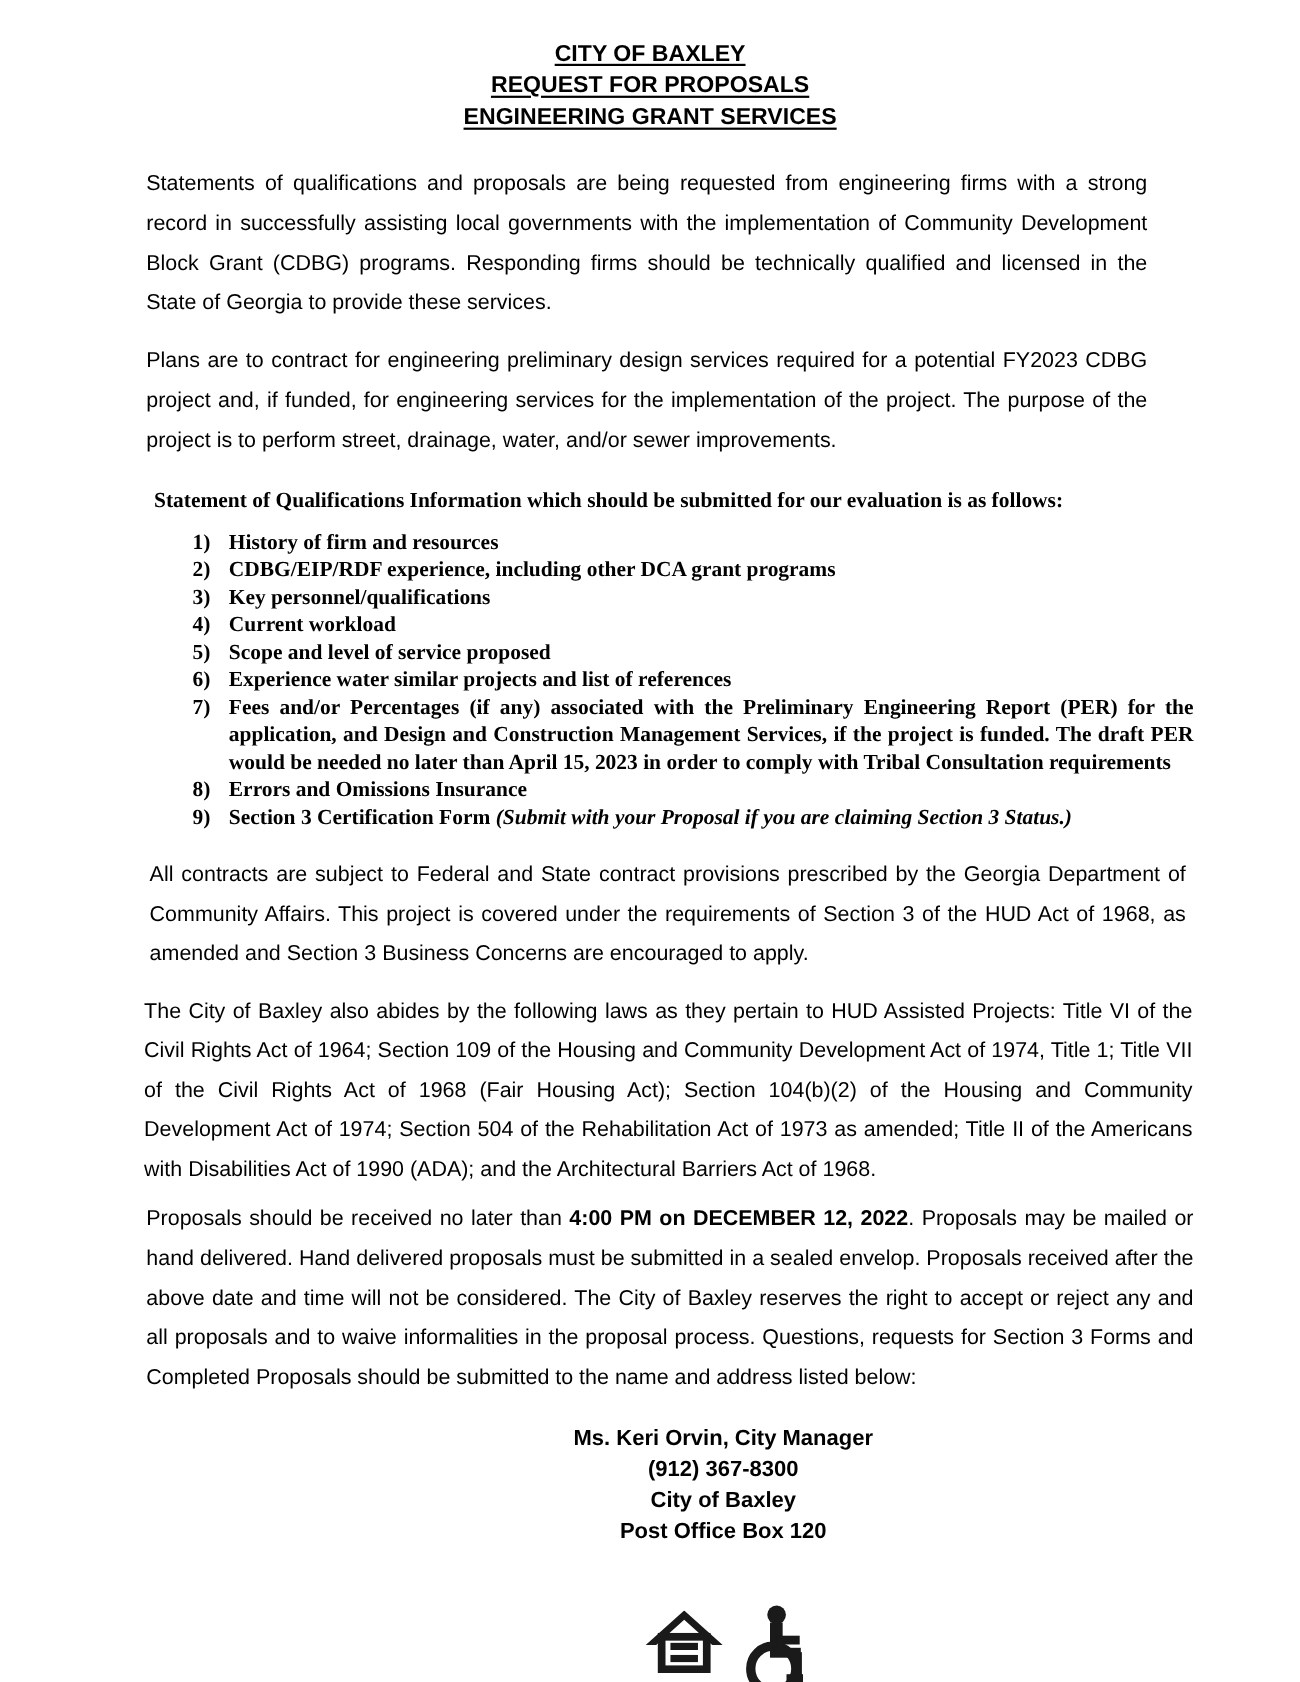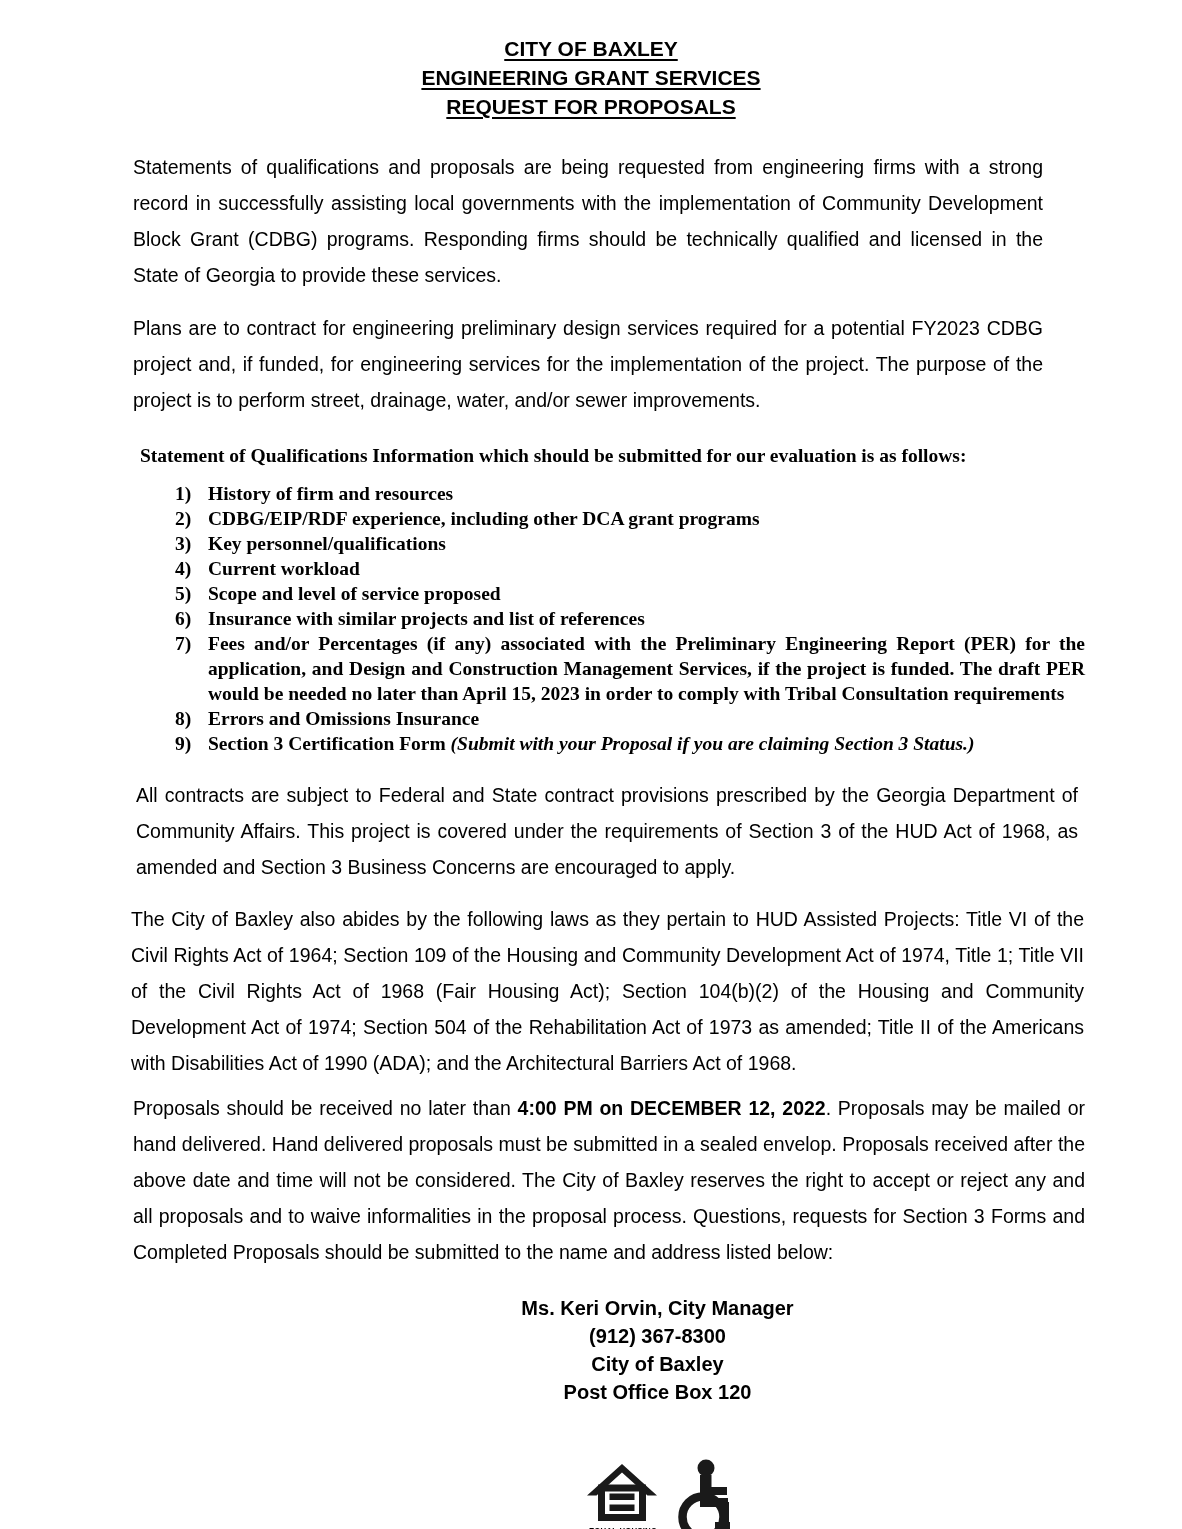--- a/index.html
+++ b/index.html
@@ -86,22 +86,22 @@
   }
   .wheelchair { margin-top: -5px; }
 </style>
 </head>
 <body>
 
 <div class="page">
 
   <header class="title-block">
     <div class="title-line">CITY OF BAXLEY</div>
+    <div class="title-line">REQUEST FOR PROPOSALS</div>
     <div class="title-line">ENGINEERING GRANT SERVICES</div>
-    <div class="title-line">REQUEST FOR PROPOSALS</div>
   </header>
 
   <p class="body p1">Statements of qualifications and proposals are being requested from engineering  firms with a strong record in successfully assisting local governments with the implementation of Community Development Block Grant (CDBG) programs.  Responding firms should be technically qualified and licensed in the State of Georgia to provide these services.</p>
 
   <p class="body p2">Plans are to contract for engineering preliminary design services required for a potential FY2023 CDBG project and, if funded, for engineering services for the implementation of the project. The purpose of the project is to perform street, drainage, water, and/or sewer improvements.</p>
 
   <h2 class="qual-heading">Statement of Qualifications Information which should be submitted for our evaluation is as follows:</h2>
 
   <ol class="qual-list">
     <li class="qual-item">
@@ -119,21 +119,21 @@
     <li class="qual-item">
       <span class="num">4)</span>
       <span class="txt">Current workload</span>
     </li>
     <li class="qual-item">
       <span class="num">5)</span>
       <span class="txt">Scope and level of service proposed</span>
     </li>
     <li class="qual-item">
       <span class="num">6)</span>
-      <span class="txt">Insurance with similar projects and list of references</span>
+      <span class="txt">Experience water similar projects and list of references</span>
     </li>
     <li class="qual-item">
       <span class="num">7)</span>
       <span class="txt">Fees and/or Percentages (if any) associated with the Preliminary Engineering Report (PER) for the application, and Design and Construction Management Services, if the project is funded.  The draft PER would be needed no later than April 15, 2023 in order to comply with Tribal Consultation requirements</span>
     </li>
     <li class="qual-item">
       <span class="num">8)</span>
       <span class="txt">Errors and Omissions Insurance</span>
     </li>
     <li class="qual-item">

